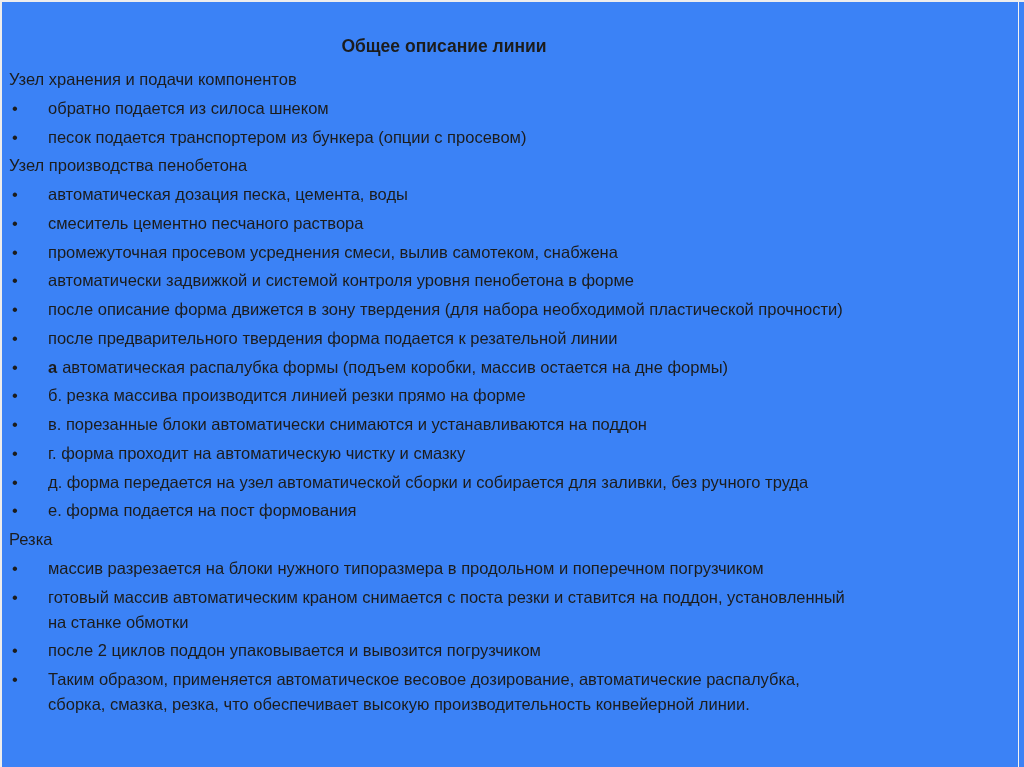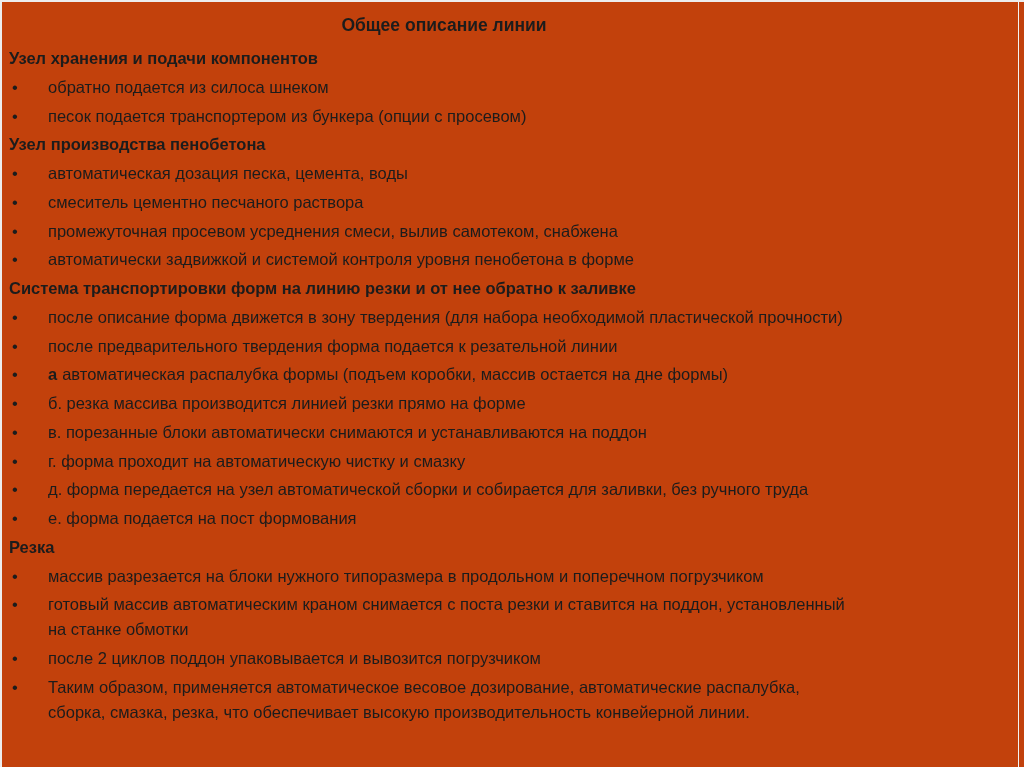--- a/index.html
+++ b/index.html
@@ -1,24 +1,24 @@
 <!DOCTYPE html>
 <html><head>
 <meta charset="utf-8">
 <style>
   html, body { margin: 0; padding: 0; background: #ffffff; }
   .slide {
     position: relative;
     width: 1024px;
     height: 767px;
     box-sizing: border-box;
-    background: #c2410c;
+    background: #3b82f6;
     border-top: 2px solid #ededed;
     border-left: 2px solid #ededed;
-    padding: 11px 70px 0 7px;
+    padding: 32px 70px 0 7px;
     font-family: "Liberation Sans", sans-serif;
     color: #1c1c1c;
     overflow: hidden;
   }
   .right-edge {
     position: absolute;
     top: 0;
     bottom: 0;
     right: 5px;
     width: 1px;
@@ -31,21 +31,21 @@
     font-size: 17.5px;
     line-height: 25px;
     margin-bottom: 8px;
   }
   .item {
     font-size: 16.5px;
     line-height: 25px;
     margin-bottom: 3.75px;
     white-space: pre-line;
   }
-  .item.heading { font-weight: 700; }
+  .item.heading { font-weight: 400; }
   .item.bullet { display: flex; }
   .dot {
     flex: 0 0 39px;
     box-sizing: border-box;
     padding-left: 3px;
     font-size: 16.5px;
   }
   .text { flex: 1; min-width: 0; }
   .lead { font-weight: 700; margin-right: 5px; }
 </style>
@@ -57,21 +57,20 @@
   <div class="title">Общее описание линии</div>
   <div id="items">
       <div class="item heading"><span class="text">Узел хранения и подачи компонентов</span></div>
       <div class="item bullet"><span class="dot">•</span><span class="text">обратно подается из силоса шнеком</span></div>
       <div class="item bullet"><span class="dot">•</span><span class="text">песок подается транспортером из бункера (опции с просевом)</span></div>
       <div class="item heading"><span class="text">Узел производства пенобетона</span></div>
       <div class="item bullet"><span class="dot">•</span><span class="text">автоматическая дозация песка, цемента, воды</span></div>
       <div class="item bullet"><span class="dot">•</span><span class="text">смеситель цементно песчаного раствора</span></div>
       <div class="item bullet"><span class="dot">•</span><span class="text">промежуточная просевом усреднения смеси, вылив самотеком, снабжена</span></div>
       <div class="item bullet"><span class="dot">•</span><span class="text">автоматически задвижкой и системой контроля уровня пенобетона в форме</span></div>
-      <div class="item heading"><span class="text">Система транспортировки форм на линию резки и от нее обратно к заливке</span></div>
       <div class="item bullet"><span class="dot">•</span><span class="text">после описание форма движется в зону твердения (для набора необходимой пластической прочности)</span></div>
       <div class="item bullet"><span class="dot">•</span><span class="text">после предварительного твердения форма подается к резательной линии</span></div>
       <div class="item bullet"><span class="dot">•</span><span class="text"><b class="lead">а</b><span>автоматическая распалубка формы (подъем коробки, массив остается на дне формы)</span></span></div>
       <div class="item bullet"><span class="dot">•</span><span class="text">б. резка массива производится линией резки прямо на форме</span></div>
       <div class="item bullet"><span class="dot">•</span><span class="text">в. порезанные блоки автоматически снимаются и устанавливаются на поддон</span></div>
       <div class="item bullet"><span class="dot">•</span><span class="text">г. форма проходит на автоматическую чистку и смазку</span></div>
       <div class="item bullet"><span class="dot">•</span><span class="text">д. форма передается на узел автоматической сборки и собирается для заливки, без ручного труда</span></div>
       <div class="item bullet"><span class="dot">•</span><span class="text">е. форма подается на пост формования</span></div>
       <div class="item heading"><span class="text">Резка</span></div>
       <div class="item bullet"><span class="dot">•</span><span class="text">массив разрезается на блоки нужного типоразмера в продольном и поперечном погрузчиком</span></div>

